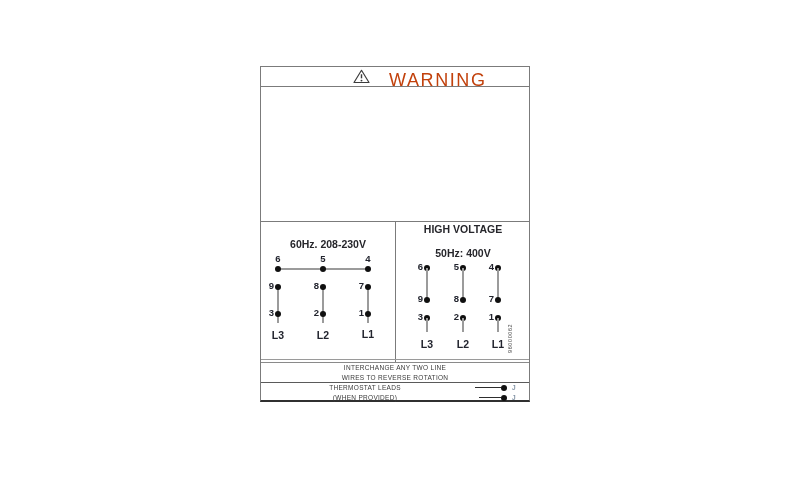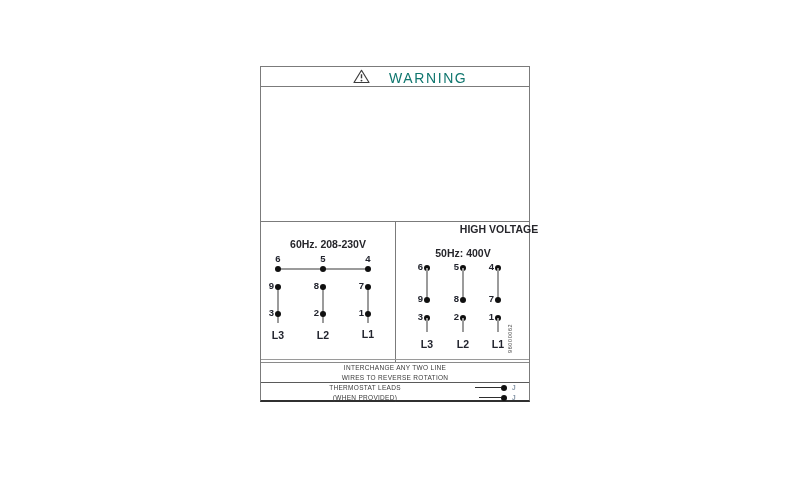--- a/index.html
+++ b/index.html
@@ -9,34 +9,34 @@
 
   
   .label { position:absolute; left:260px; top:66px; width:270px; height:336px;
            background:#fff; border:1px solid #7b7b7b; border-bottom:2px solid #303030;
            color:#26262b; }
   .hl { position:absolute; left:0; right:0; height:0; border-top:1px solid #7b7b7b; }
   .vdiv { position:absolute; left:134px; top:154px; height:141px; width:0; border-left:1px solid #7b7b7b; }
 
   
   .hdr-tri { position:absolute; left:92px; top:2px; width:17px; height:15px; }
-  .hdr-title { position:absolute; left:128px; top:3px; font-size:14px; letter-spacing:1.6px;
-               color:#0f766e; }
+  .hdr-title { position:absolute; left:128px; top:3px; font-size:18px; letter-spacing:1.6px;
+               color:#c2410c; }
 
   
   .para { position:absolute; left:10px; width:243px; font-size:10.4px; line-height:13px;
           color:#2e2e2e; letter-spacing:0.1px; }
   .para1 { top:28px; }
   .para2 { top:96px; }
 
   
   .sec-t { position:absolute; text-align:center; font-size:10.5px; font-weight:600; color:#26262b; }
   .lv-title { left:0; width:134px; top:159px; }
   .lv-sub   { left:0; width:134px; top:171px; }
-  .hv-title { left:134px; width:136px; top:156px;margin-left:36px; }
+  .hv-title { left:134px; width:136px; top:156px; }
   .hv-sub60 { left:134px; width:136px; top:168px; }
   .hv-sub50 { left:134px; width:136px; top:180px; }
 
   
   .dot { position:absolute; width:6px; height:6px; border-radius:50%; background:#101010; }
   .wire { position:absolute; background:#9b9b9b; }
   .tnum { position:absolute; width:12px; font-size:9.5px; font-weight:700; color:#22242e;
           text-align:right; line-height:10px; }
   .tnum.ctr { width:16px; text-align:center; }
   .llab { position:absolute; width:24px; text-align:center; font-size:10.5px; font-weight:700;

